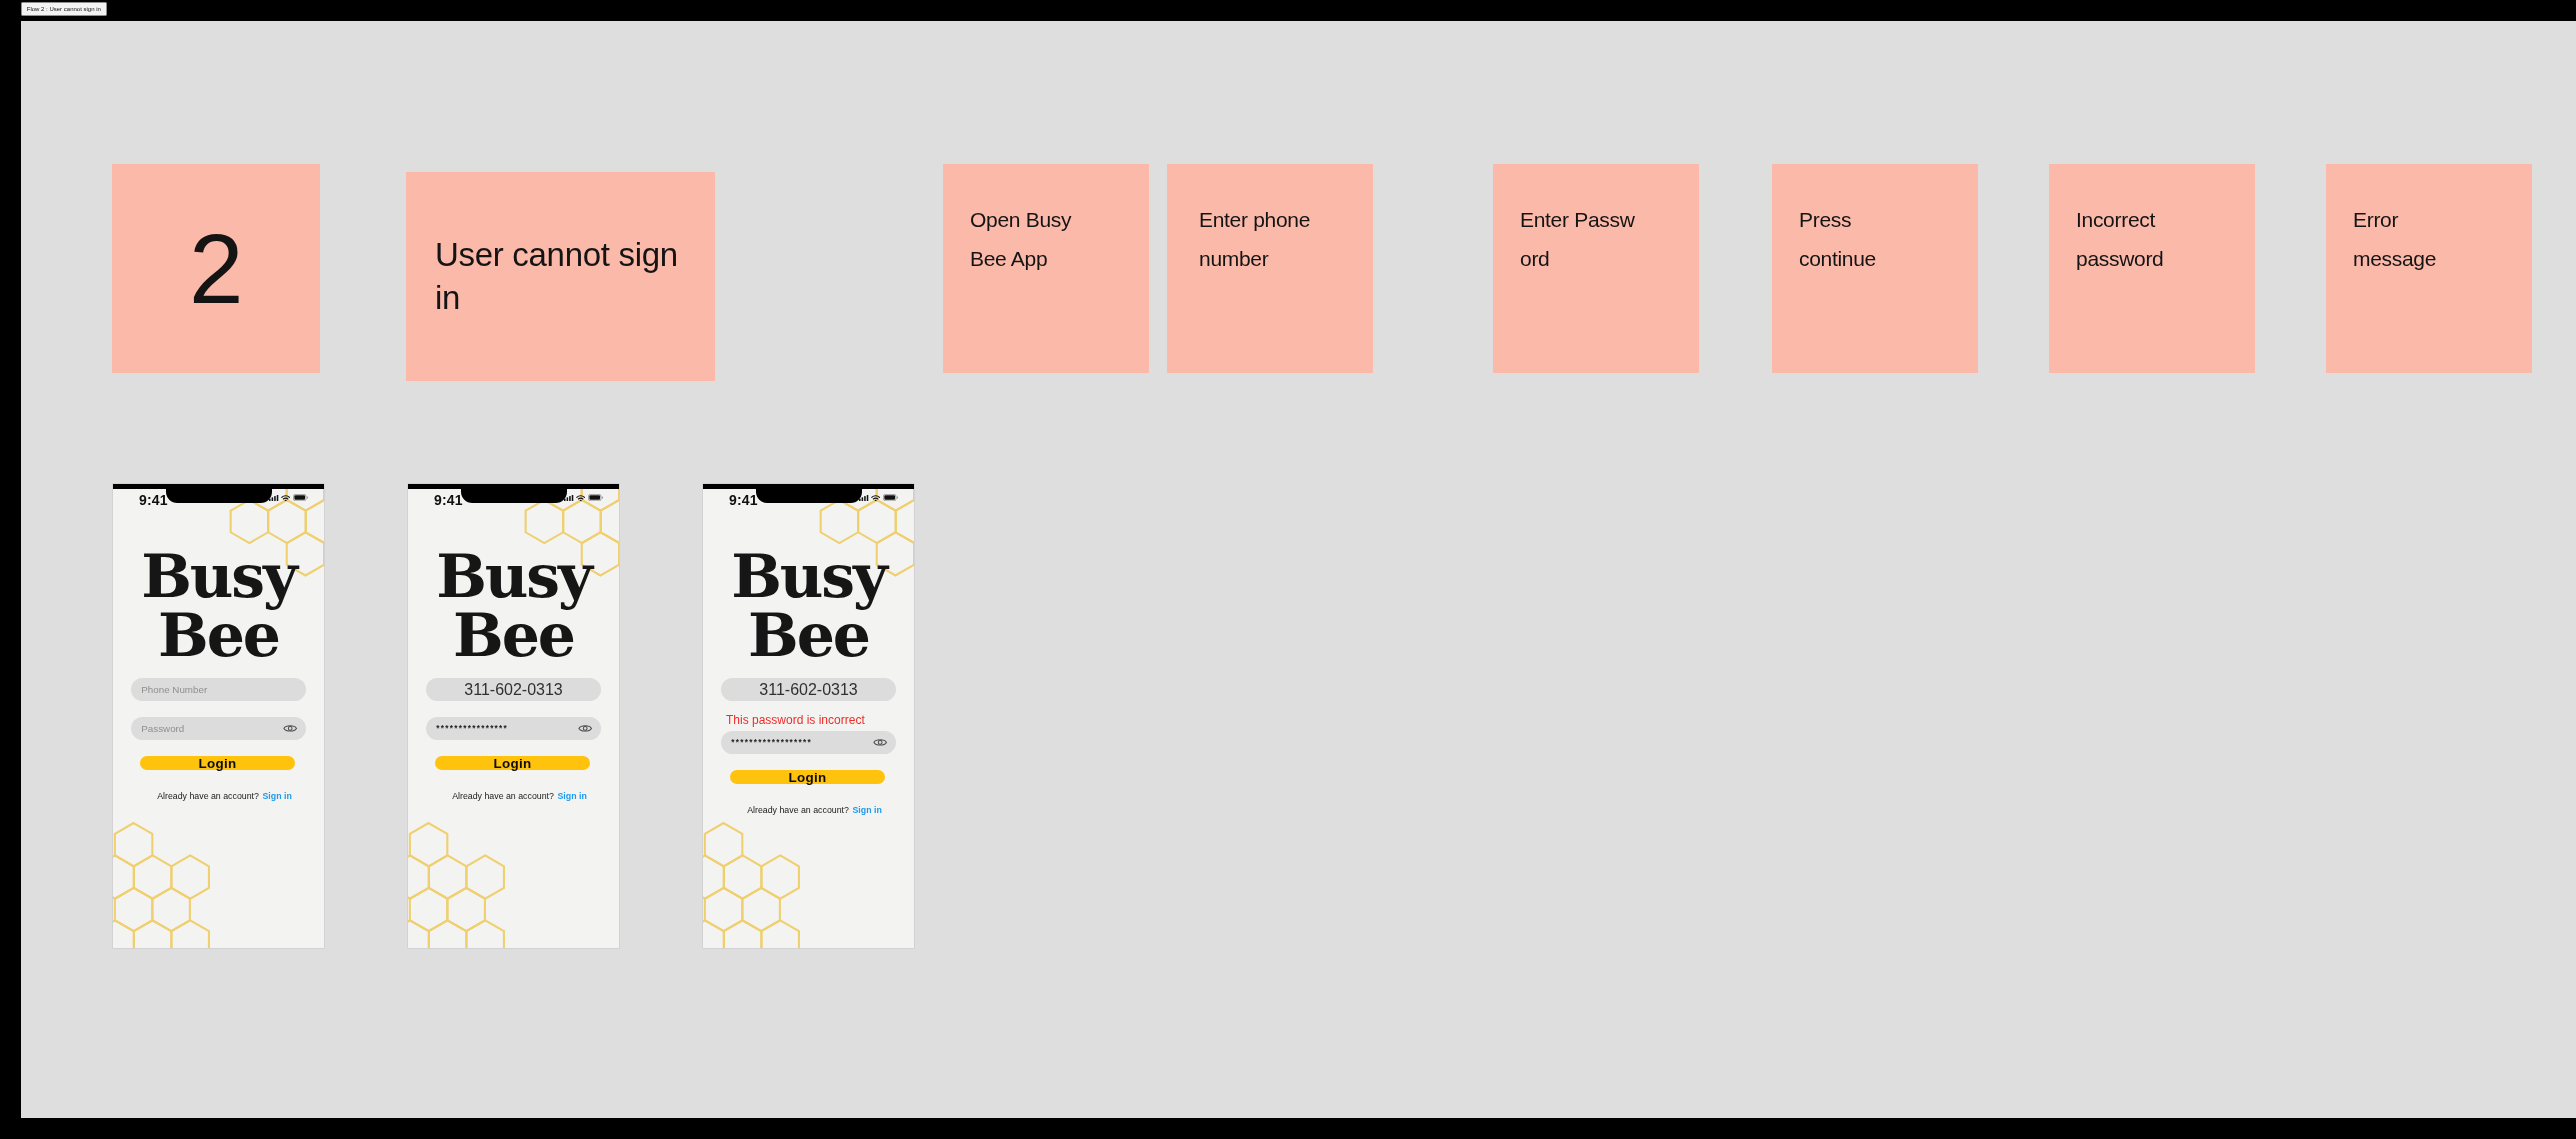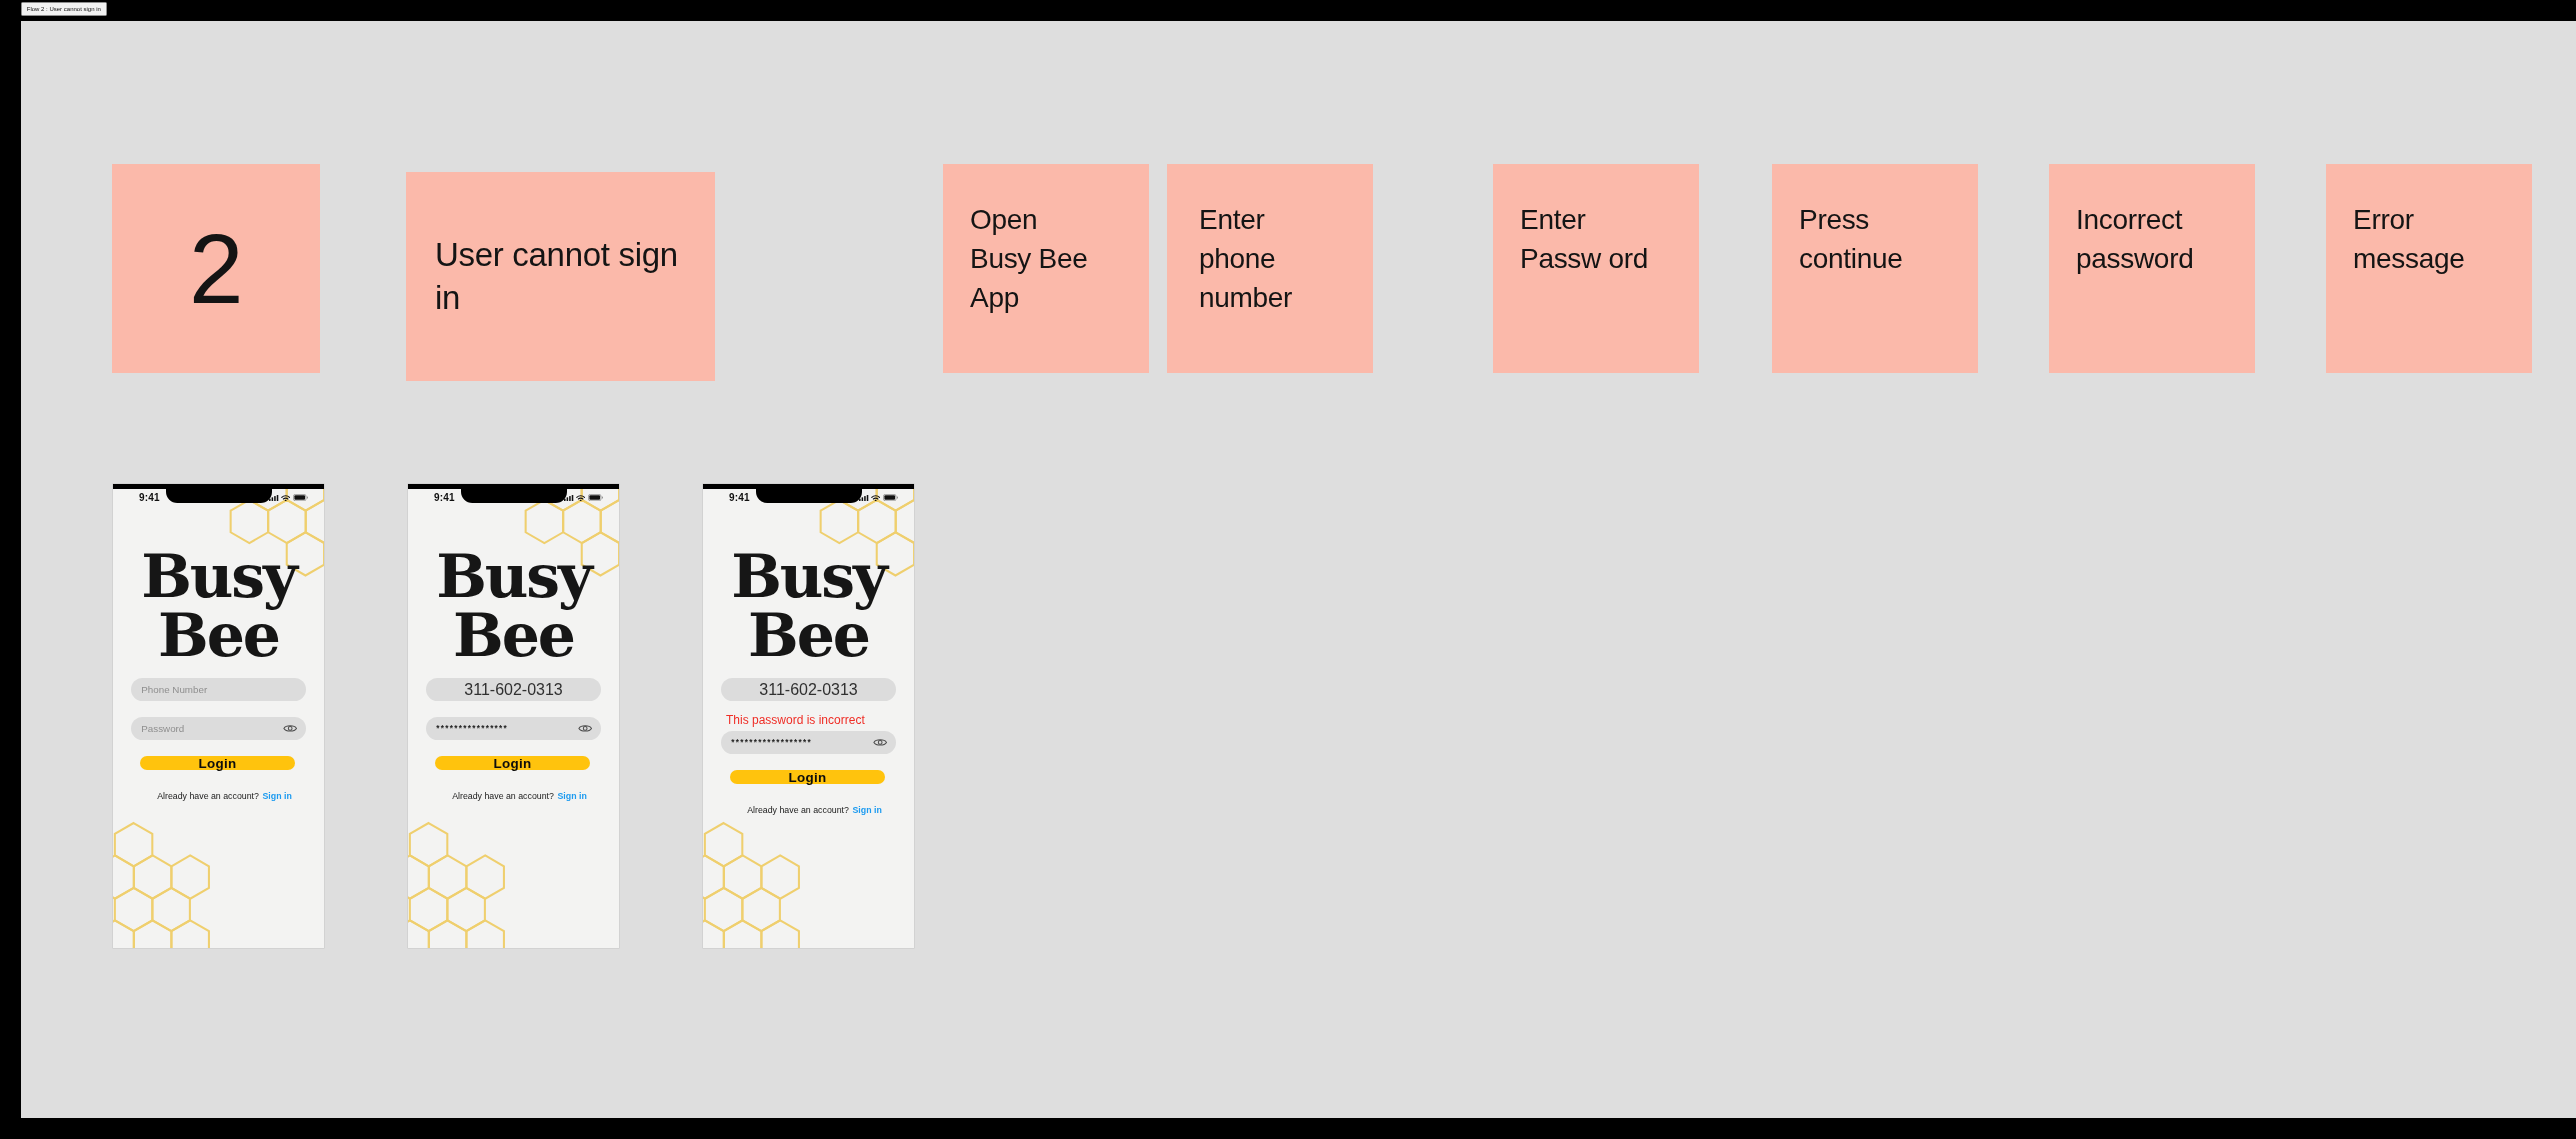--- a/index.html
+++ b/index.html
@@ -15,21 +15,21 @@
   #flow-tab{
     position:absolute;left:20.6px;top:2.1px;height:14.4px;box-sizing:border-box;
     background:#F2F2F2;border:0.5px solid #8E8E8E;border-radius:1.5px;
     display:flex;align-items:center;padding:0 5.2px;
     font-size:6px;color:#111;white-space:nowrap;z-index:5;
   }
   
   .note{
     position:absolute;top:164px;width:206px;height:209px;box-sizing:border-box;
     background:#FBB9AA;color:#141414;
-    font-size:28px;line-height:39px;letter-spacing:-0.3px;
+    font-size:21px;line-height:39px;letter-spacing:-0.3px;
     padding:36px 50px 0 27px;
   }
   .note.big-number{
     left:112px;width:208px;padding:0;display:flex;
     align-items:center;justify-content:center;
     font-size:98px;line-height:1;
   }
   .note.title-note{
     left:406px;width:309px;font-size:33px;line-height:43px;
     padding:61px 31px 0 29px;
@@ -50,21 +50,21 @@
   #phone-1{left:113px;}
   #phone-2{left:408px;}
   #phone-3{left:703px;}
   .hex-layer{position:absolute;left:0;top:0;width:211px;height:464px;}
   .top-strip{position:absolute;left:0;top:0;right:0;height:5.2px;background:#000;}
   .notch{
     position:absolute;top:0;left:50%;transform:translateX(-50%);
     width:106px;height:19px;background:#000;border-radius:0 0 11.3px 11.3px;
   }
   .status-time{
-    position:absolute;left:26px;top:7.7px;font-size:10px;font-weight:700;
+    position:absolute;left:26px;top:7.7px;font-size:14px;font-weight:700;
     color:#101010;letter-spacing:0.2px;
   }
   .status-icons{
     position:absolute;right:15.5px;top:10.3px;display:flex;gap:2.6px;align-items:center;
   }
   .logo{
     position:absolute;left:0;top:63px;width:100%;text-align:center;
     font-family:"DejaVu Serif",serif;font-weight:700;color:#161616;
     font-size:60px;line-height:59px;letter-spacing:-2.1px;
   }

